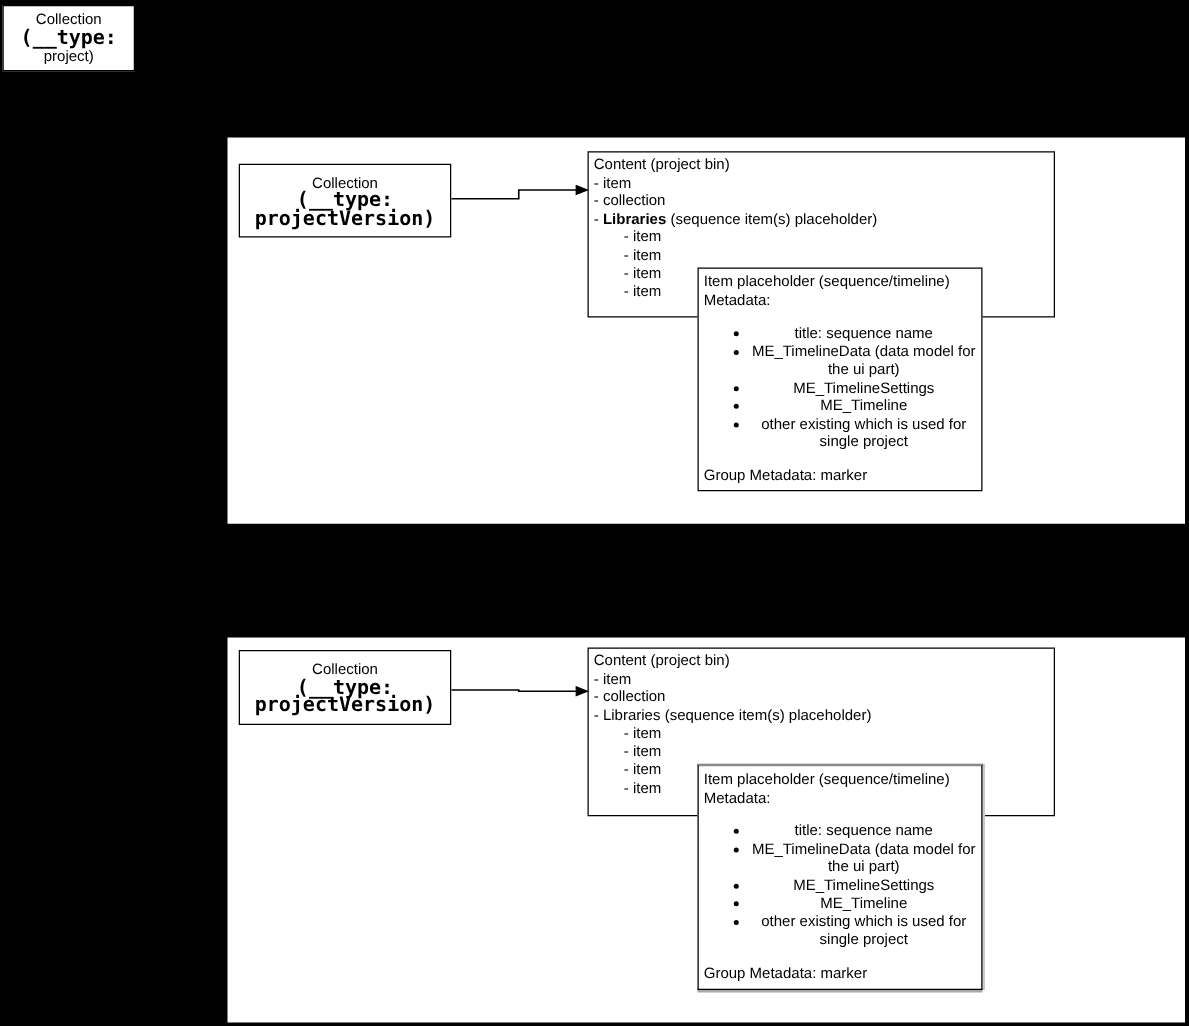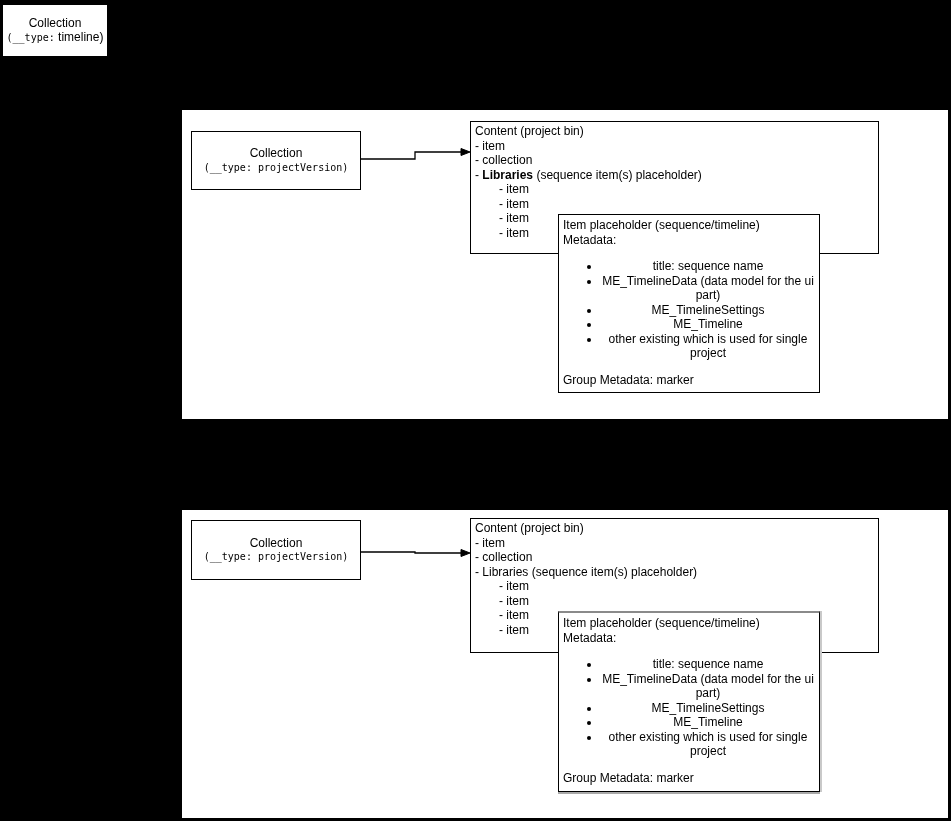--- a/index.html
+++ b/index.html
@@ -5,21 +5,21 @@
   html,body{margin:0;padding:0;}
   body{
     width:951px;height:821px;
     background:#000;
     font-family:"Liberation Sans", sans-serif;
     color:#000;
     position:relative;
     overflow:hidden;
   }
   .stage{position:absolute;inset:0;}
-  .mono{font-family:"DejaVu Sans Mono","Liberation Mono",monospace;font-size:10px;}
+  .mono{font-family:"DejaVu Sans Mono","Liberation Mono",monospace;font-size:16px;font-weight:bold;}
   .node{
     position:absolute;
     background:#ffffff;
     border:1px solid #000;
     box-sizing:border-box;
     font-size:12px;
     line-height:14.5px;
   }
   
   .project-node{
@@ -37,30 +37,30 @@
   
   .collection-node{
     width:170px;height:59px;
     display:flex;flex-direction:column;align-items:center;justify-content:center;
     text-align:center;
   }
   .panel-1 .collection-node{left:9px;top:21px;}
   .panel-2 .collection-node{left:9px;top:10px;height:60px;}
   
   .content-node{
-    width:409px;
+    width:374px;
     padding:2px 4px;
   }
   .panel-1 .content-node{left:288px;top:11px;height:133px;}
   .panel-2 .content-node{left:288px;top:8px;height:135px;}
   .content-node .sub-items > div{margin-left:24px;}
   .bold{font-weight:bold;}
   
   .placeholder-node{
-    width:262px;
+    width:228px;
     padding:3px 4px;
     z-index:3;
   }
   .panel-1 .placeholder-node{left:376px;top:104px;height:179px;}
   .panel-2 .placeholder-node{
     left:376px;top:101px;height:181px;
     border-top:2px solid #8a8a8a;
     box-shadow:0 2px 0 #a9a9a9, 2px 0 0 #c9c9c9;
   }
   .placeholder-node ul{
@@ -79,21 +79,21 @@
   .arrow path{stroke:#000;stroke-width:1.3;fill:none;}
   .arrow polygon{fill:#000;stroke:#000;}
 </style>
 </head>
 <body>
 
 <div class="stage">
 
   <div class="node project-node">
     <div>Collection</div>
-    <div><span class="mono">(__type:</span><span> timeline)</span></div>
+    <div><span class="mono">(__type:</span><span> project)</span></div>
   </div>
 
   <section class="panel panel-1">
 
     <div class="node collection-node">
       <div>Collection</div>
       <div class="mono">(__type: projectVersion)</div>
     </div>
 
     <svg class="arrow" width="110" height="16">

